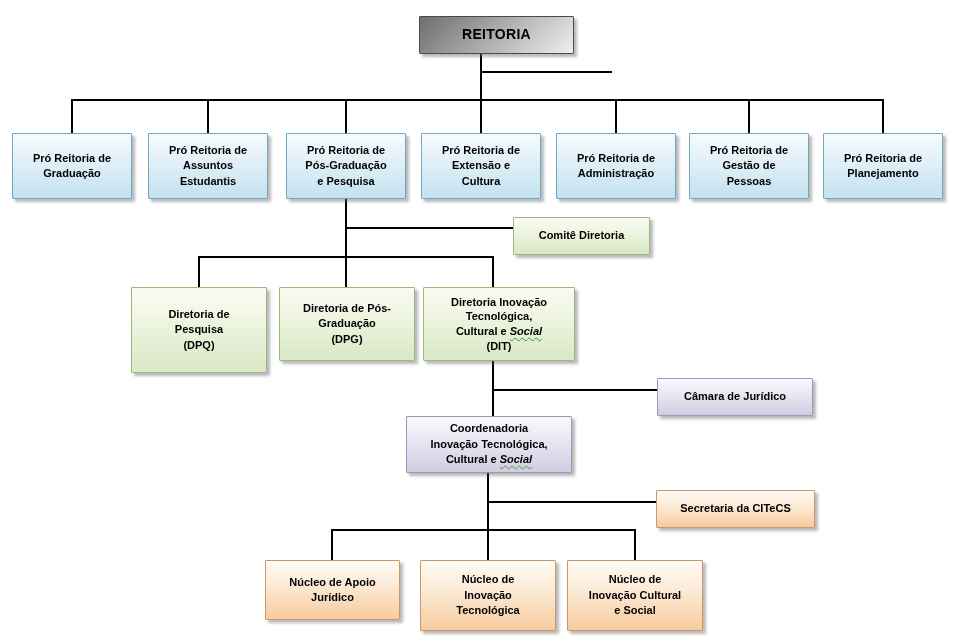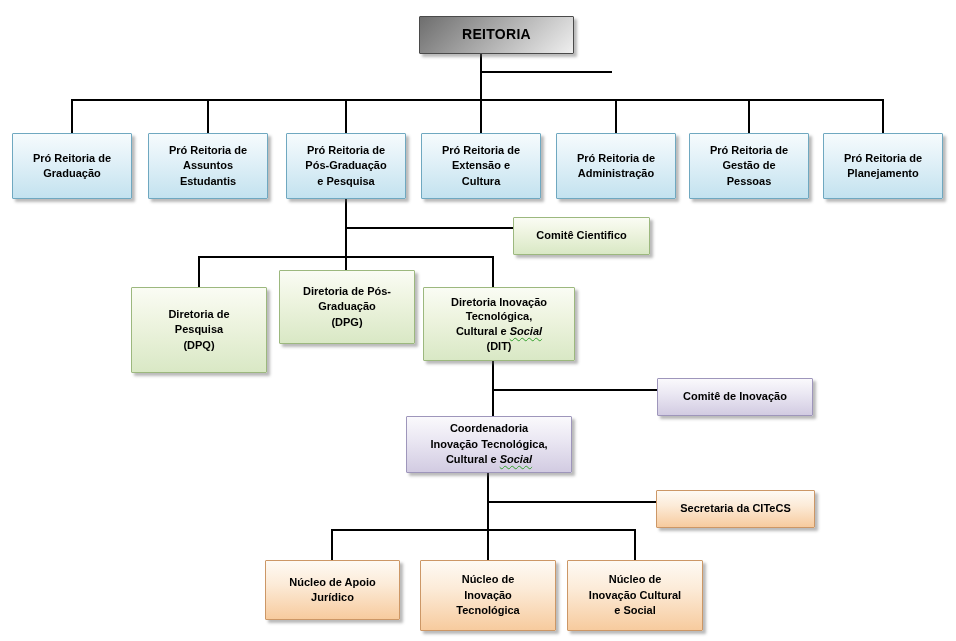--- a/index.html
+++ b/index.html
@@ -105,42 +105,42 @@
       <div class="txt">Pró Reitoria de
 Gestão de
 Pessoas</div>
     </div>
   <div class="box blue" style="left:823px;top:133px;width:120px;height:66px">
       <div class="txt">Pró Reitoria de
 Planejamento</div>
     </div>
 
   <div class="box green" style="left:513px;top:217px;width:137px;height:22px">
-      <div class="txt">Comitê Cientifico</div>
+      <div class="txt">Comitê Diretoria</div>
     </div>
 
   <div class="box green" style="left:131px;top:287px;width:136px;height:86px">
       <div class="txt">Diretoria de
 Pesquisa
 (DPQ)</div>
     </div>
-  <div class="box green" style="left:279px;top:270px;width:136px;height:74px">
+  <div class="box green" style="left:279px;top:287px;width:136px;height:74px">
       <div class="txt">Diretoria de Pós-
 Graduação
 (DPG)</div>
     </div>
   <div class="box green g3" style="left:423px;top:287px;width:152px;height:74px">
       <div class="txt"><span>Diretoria Inovação
 Tecnológica,
 Cultural e</span> <span class="wavy">Social</span><span>
 (DIT)</span></div>
     </div>
 
   <div class="box purple" style="left:657px;top:378px;width:156px;height:22px">
-      <div class="txt">Comitê de Inovação</div>
+      <div class="txt">Câmara de Jurídico</div>
     </div>
 
   <div class="box purple" style="left:406px;top:416px;width:166px;height:57px">
       <div class="txt"><span>Coordenadoria
 Inovação Tecnológica,
 Cultural e</span> <span class="wavy">Social</span></div>
     </div>
 
   <div class="box orange" style="left:656px;top:490px;width:159px;height:21px">
       <div class="txt">Secretaria da CITeCS</div>

